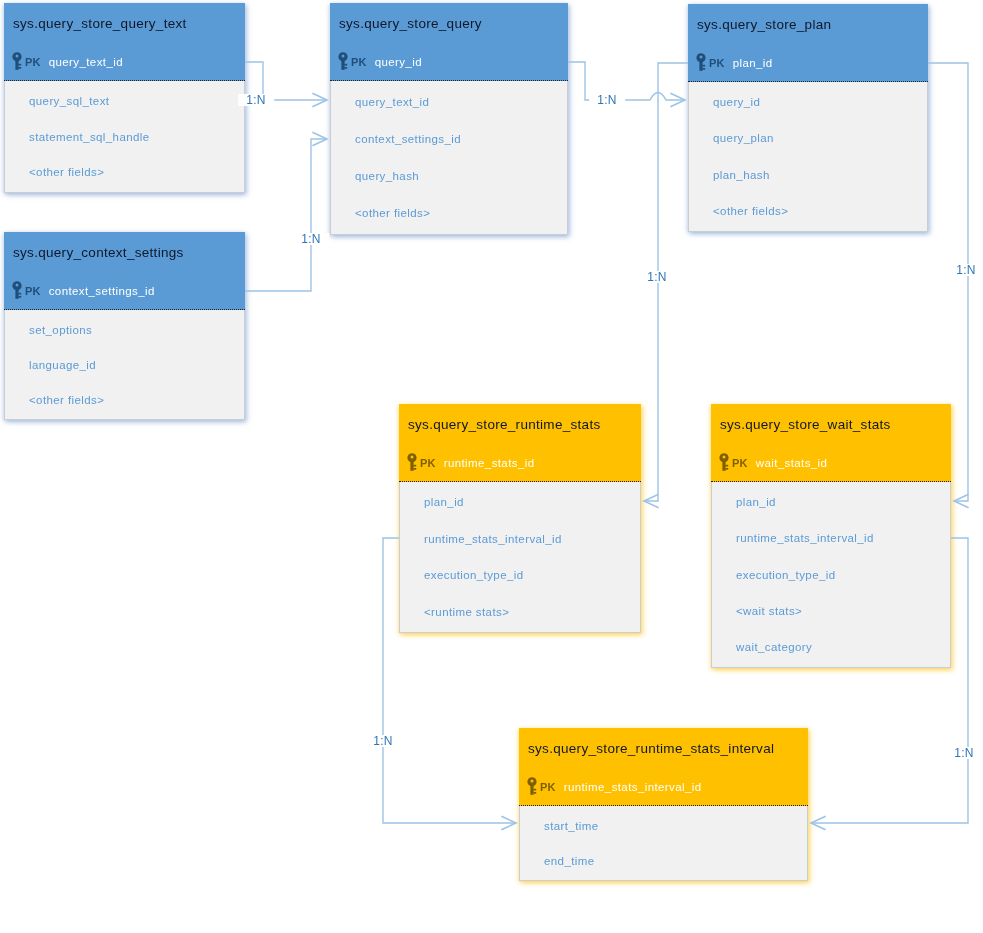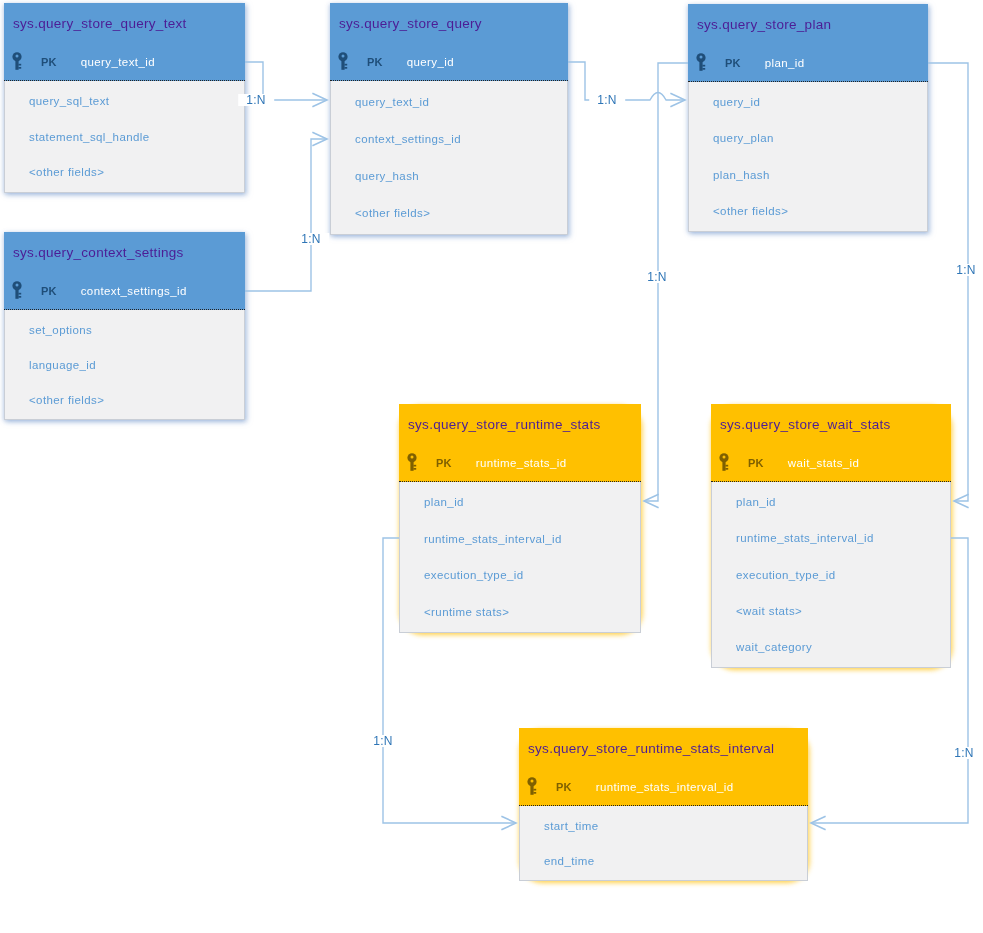--- a/index.html
+++ b/index.html
@@ -3,25 +3,25 @@
 <meta charset="utf-8">
 <style>
   html,body{margin:0;padding:0;background:#fff;font-family:"Liberation Sans",sans-serif;}
   #stage{position:relative;width:983px;height:933px;background:#ffffff;overflow:hidden;}
 
   
   .entity{position:absolute;display:flex;flex-direction:column;box-sizing:border-box;z-index:1;}
   .theme-blue   .entity-header,.theme-blue   .pk-row{background:#5B9BD5;}
   .theme-orange .entity-header,.theme-orange .pk-row{background:#FFC000;}
   .theme-blue  {box-shadow:2px 2px 5px rgba(120,155,205,.55), -1px 1px 4px rgba(120,155,205,.35);}
-  .theme-orange{box-shadow:2px 2px 5px rgba(255,200,40,.65), -1px 1px 4px rgba(255,200,40,.4);border-radius:22px;}
-
-  .entity-header{flex:0 0 40px;display:flex;align-items:center;padding:0 9px;color:#4c1d95;
+  .theme-orange{box-shadow:2px 2px 5px rgba(255,200,40,.65), -1px 1px 4px rgba(255,200,40,.4);}
+
+  .entity-header{flex:0 0 40px;display:flex;align-items:center;padding:0 9px;color:#0f172a;
                  font-size:13.5px;letter-spacing:.3px;white-space:nowrap;overflow:hidden;}
-  .pk-row{flex:0 0 38px;display:flex;align-items:center;border-bottom:1px dotted #222;box-sizing:border-box;gap:16px;}
+  .pk-row{flex:0 0 38px;display:flex;align-items:center;border-bottom:1px dotted #222;box-sizing:border-box;}
   .pk-icon{margin:0 2px 0 7px;display:flex;flex:0 0 auto;}
   .pk-label{font-size:11px;font-weight:bold;margin-right:8px;letter-spacing:.2px;}
   .theme-blue  .pk-label{color:#1F4E79;}
   .theme-orange .pk-label{color:#7F6000;}
   .pk-field{color:#fff;font-size:11.5px;letter-spacing:.4px;white-space:nowrap;}
 
   .entity-body{flex:1 1 auto;display:flex;flex-direction:column;background:#F1F1F2;
                border:1px solid #C9CED6;border-top:none;box-sizing:border-box;padding:2px 0;}
   .field-row{flex:1;display:flex;align-items:center;padding-left:24px;color:#5B9BD5;
              font-size:11.5px;letter-spacing:.4px;white-space:nowrap;}

